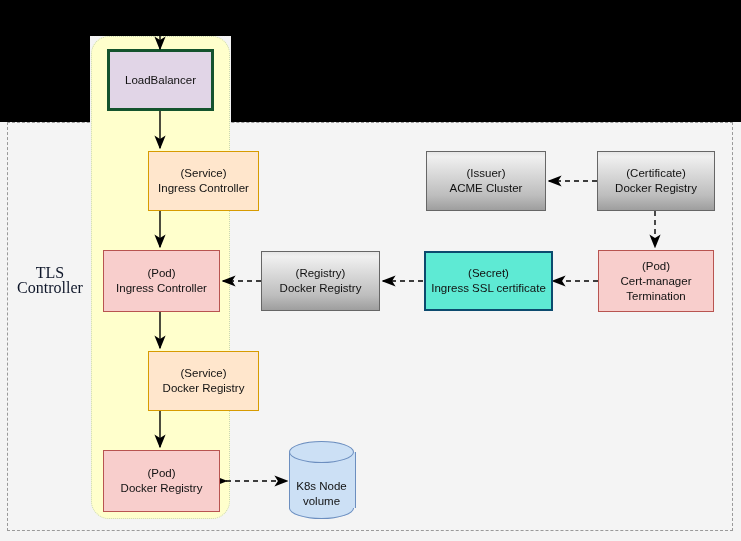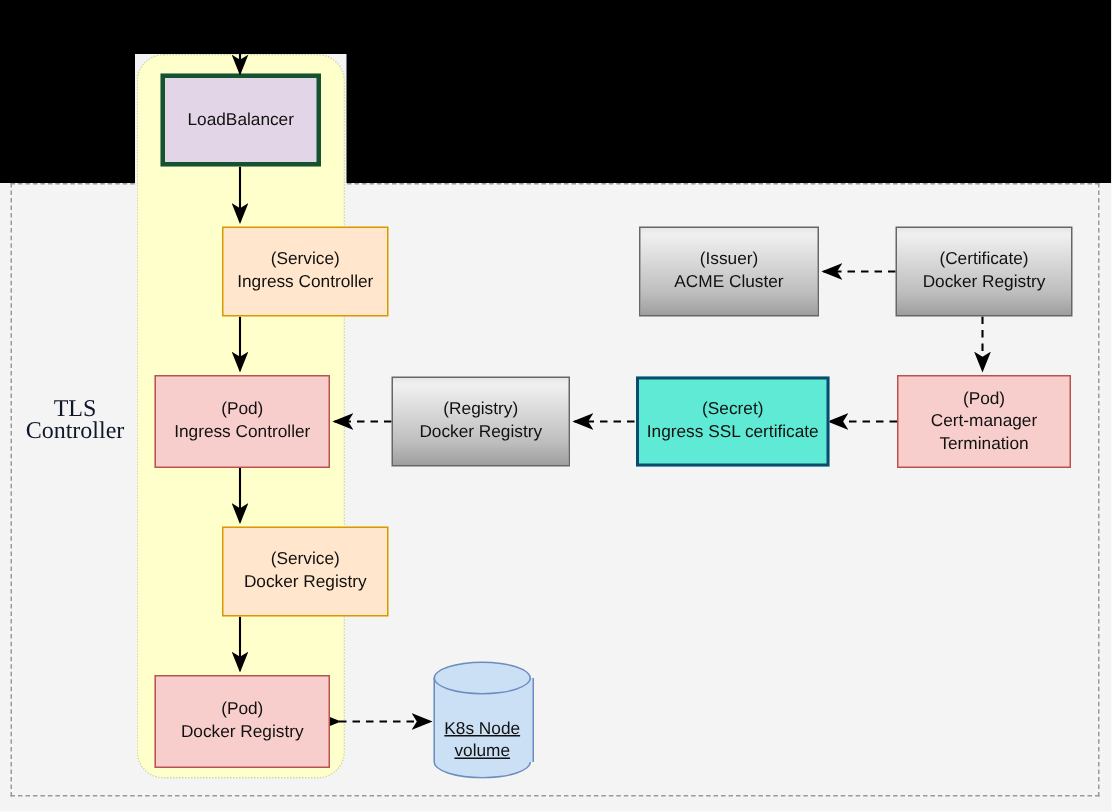--- a/index.html
+++ b/index.html
@@ -40,21 +40,21 @@
              background:#cce0f5;border-left:1px solid #6c8ebf;border-right:1px solid #6c8ebf;}
   .cyl .top{position:absolute;left:0;top:0;width:100%;height:22px;border-radius:50%;
             background:#cce0f5;border:1px solid #6c8ebf;box-sizing:border-box;}
   .cyl .bot{position:absolute;left:0;bottom:0;width:100%;height:22px;border-radius:50%;
             background:#cce0f5;border:1px solid #6c8ebf;box-sizing:border-box;
             clip-path:inset(50% 0 0 0);}
   .cyl .bot-full{position:absolute;left:0;bottom:0;width:100%;height:22px;border-radius:50%;
             background:#cce0f5;box-sizing:border-box;}
   .cyl .cap-label{position:absolute;left:0;top:0;width:100%;height:100%;
             display:flex;align-items:center;justify-content:center;text-align:center;
-            font-size:11.5px;color:#111111;line-height:15px;text-decoration:underline;}
+            font-size:11.5px;color:#111111;line-height:15px;}
 
   svg.edges{position:absolute;left:0;top:0;width:741px;height:541px;z-index:3;
             pointer-events:none;overflow:visible;}
   svg.edges-top{z-index:5;}
 </style>
 </head>
 <body>
 
 <div id="stage">
 

